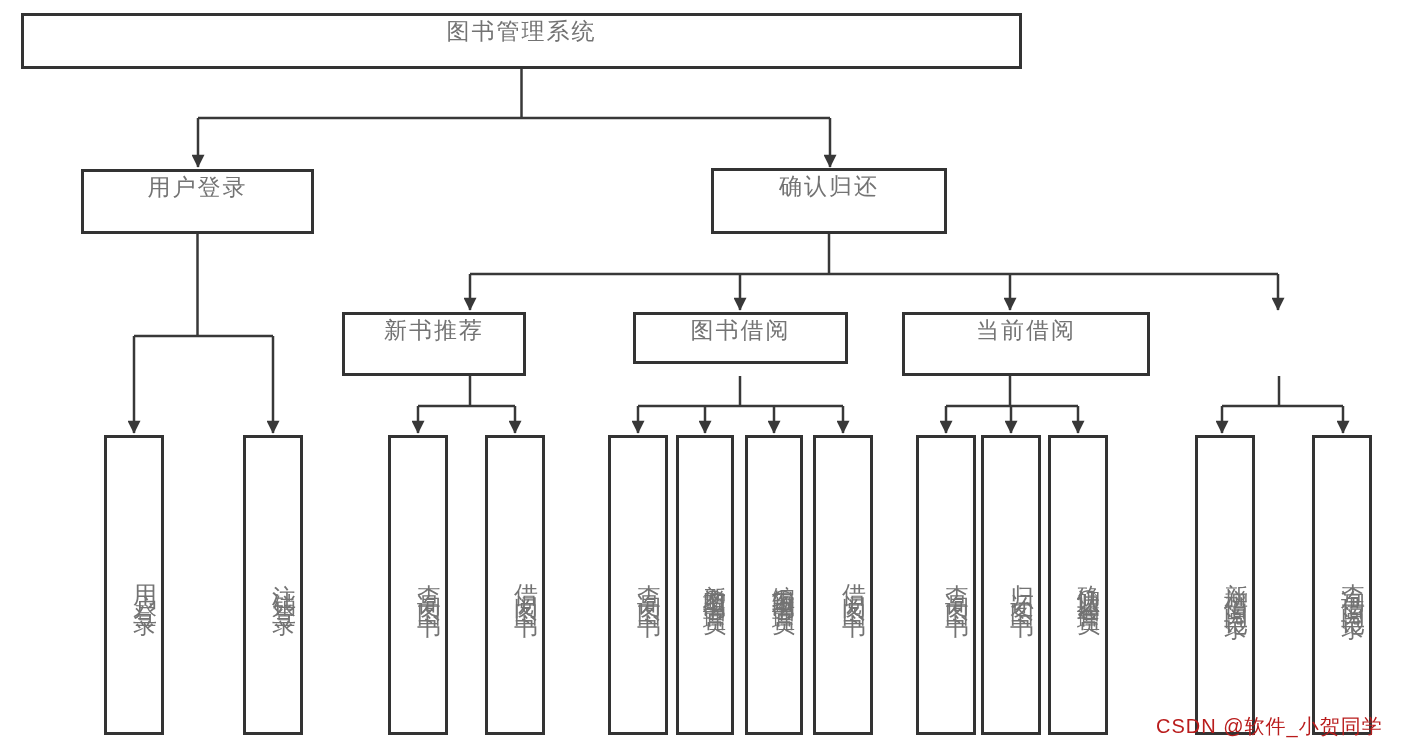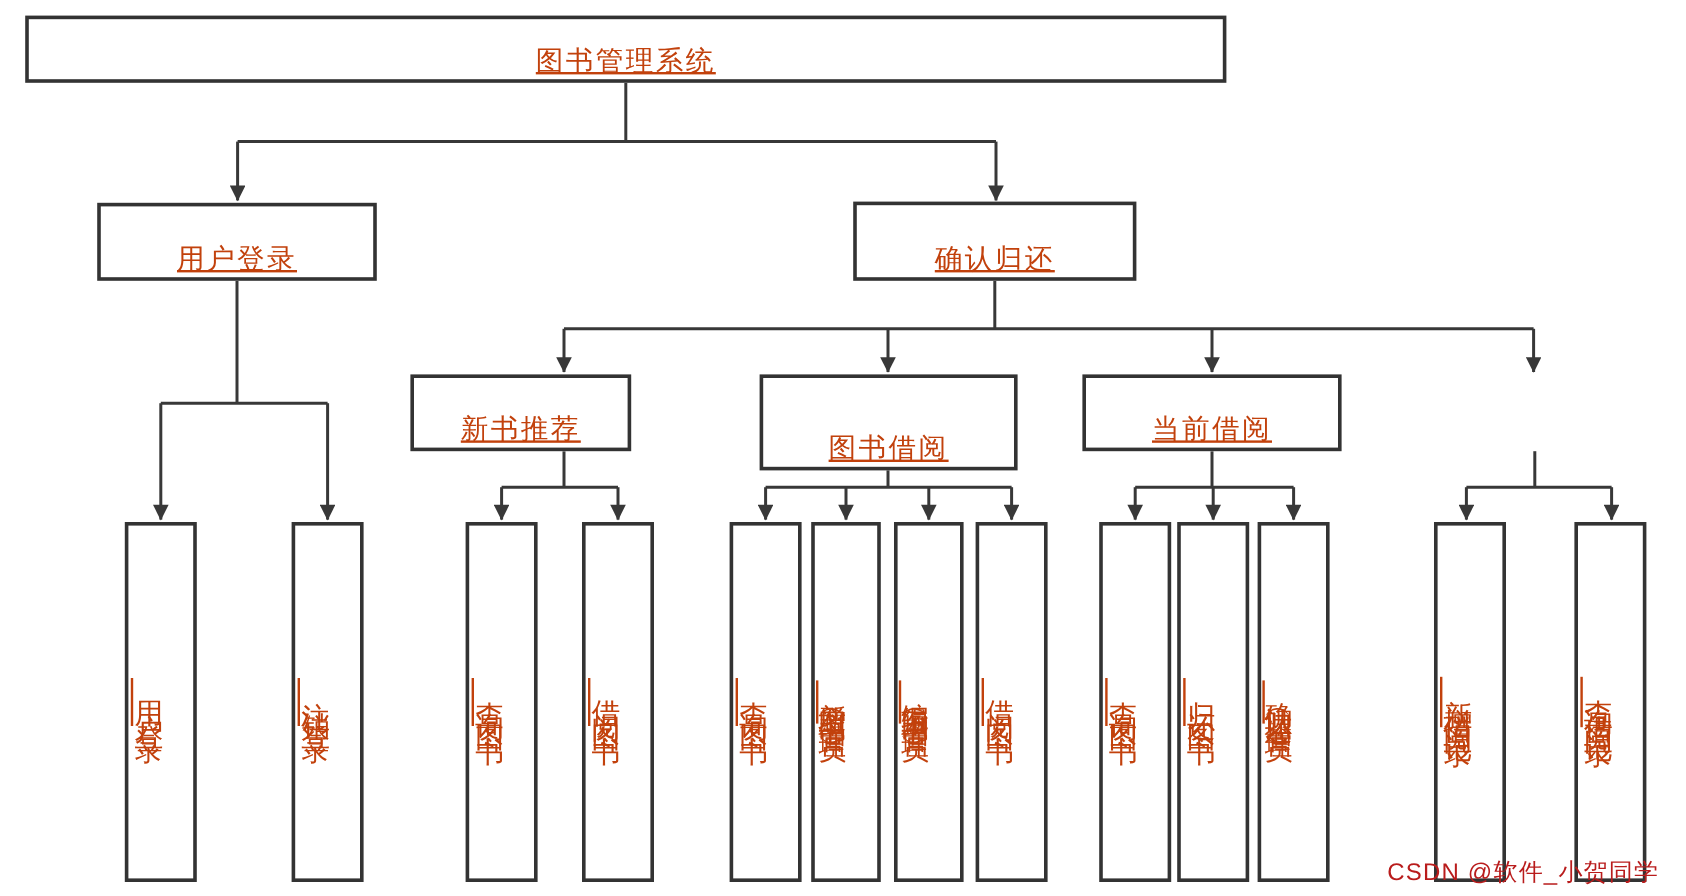--- a/index.html
+++ b/index.html
@@ -4,24 +4,23 @@
 <style>
   html,body { margin:0; padding:0; background:#ffffff; }
   .stage {
     position:relative; width:1405px; height:747px; background:#ffffff;
     font-family:"Liberation Sans", sans-serif; overflow:hidden;
   }
   .connectors { position:absolute; left:0; top:0; z-index:0; }
   .node {
     position:absolute; box-sizing:border-box;
     border:3px solid #333333; background:#ffffff;
-    display:flex; align-items:flex-end; justify-content:center;
-    color:#c2410c; font-size:23px; letter-spacing:2px; z-index:1;
+    display:flex; align-items:flex-start; justify-content:center;
+    color:#737373; font-size:23px; letter-spacing:2px; z-index:1;
     white-space:nowrap;
-    text-decoration:underline;
   }
   .leaf {
     writing-mode:vertical-rl; text-orientation:mixed;
     font-size:24px; letter-spacing:10px;
   }
   .leaf.sp6 { letter-spacing:7px; }
   .leaf.sp9 { letter-spacing:4px; font-size:23px; }
   .watermark {
     position:absolute; left:1156px; top:713px; z-index:3;
     color:#b91c1c; font-size:20px; letter-spacing:1px; white-space:nowrap;
@@ -89,24 +88,24 @@
   <div class="node" style="left:81px; top:169px; width:233px; height:65px;">
     <span>用户登录</span>
   </div>
   <div class="node" style="left:711px; top:168px; width:236px; height:66px;">
     <span>确认归还</span>
   </div>
 
   <div class="node" style="left:342px; top:312px; width:184px; height:64px;">
     <span>新书推荐</span>
   </div>
-  <div class="node" style="left:633px; top:312px; width:215px; height:80px;">
+  <div class="node" style="left:633px; top:312px; width:215px; height:52px;">
     <span>图书借阅</span>
   </div>
-  <div class="node" style="left:902px; top:312px; width:216px; height:64px;">
+  <div class="node" style="left:902px; top:312px; width:248px; height:64px;">
     <span>当前借阅</span>
   </div>
 
   <div class="node leaf" style="left:104px; top:435px; width:60px; height:300px;">
     <span>用户登录</span>
   </div>
   <div class="node leaf" style="left:243px; top:435px; width:60px; height:300px;">
     <span>注销登录</span>
   </div>
 

